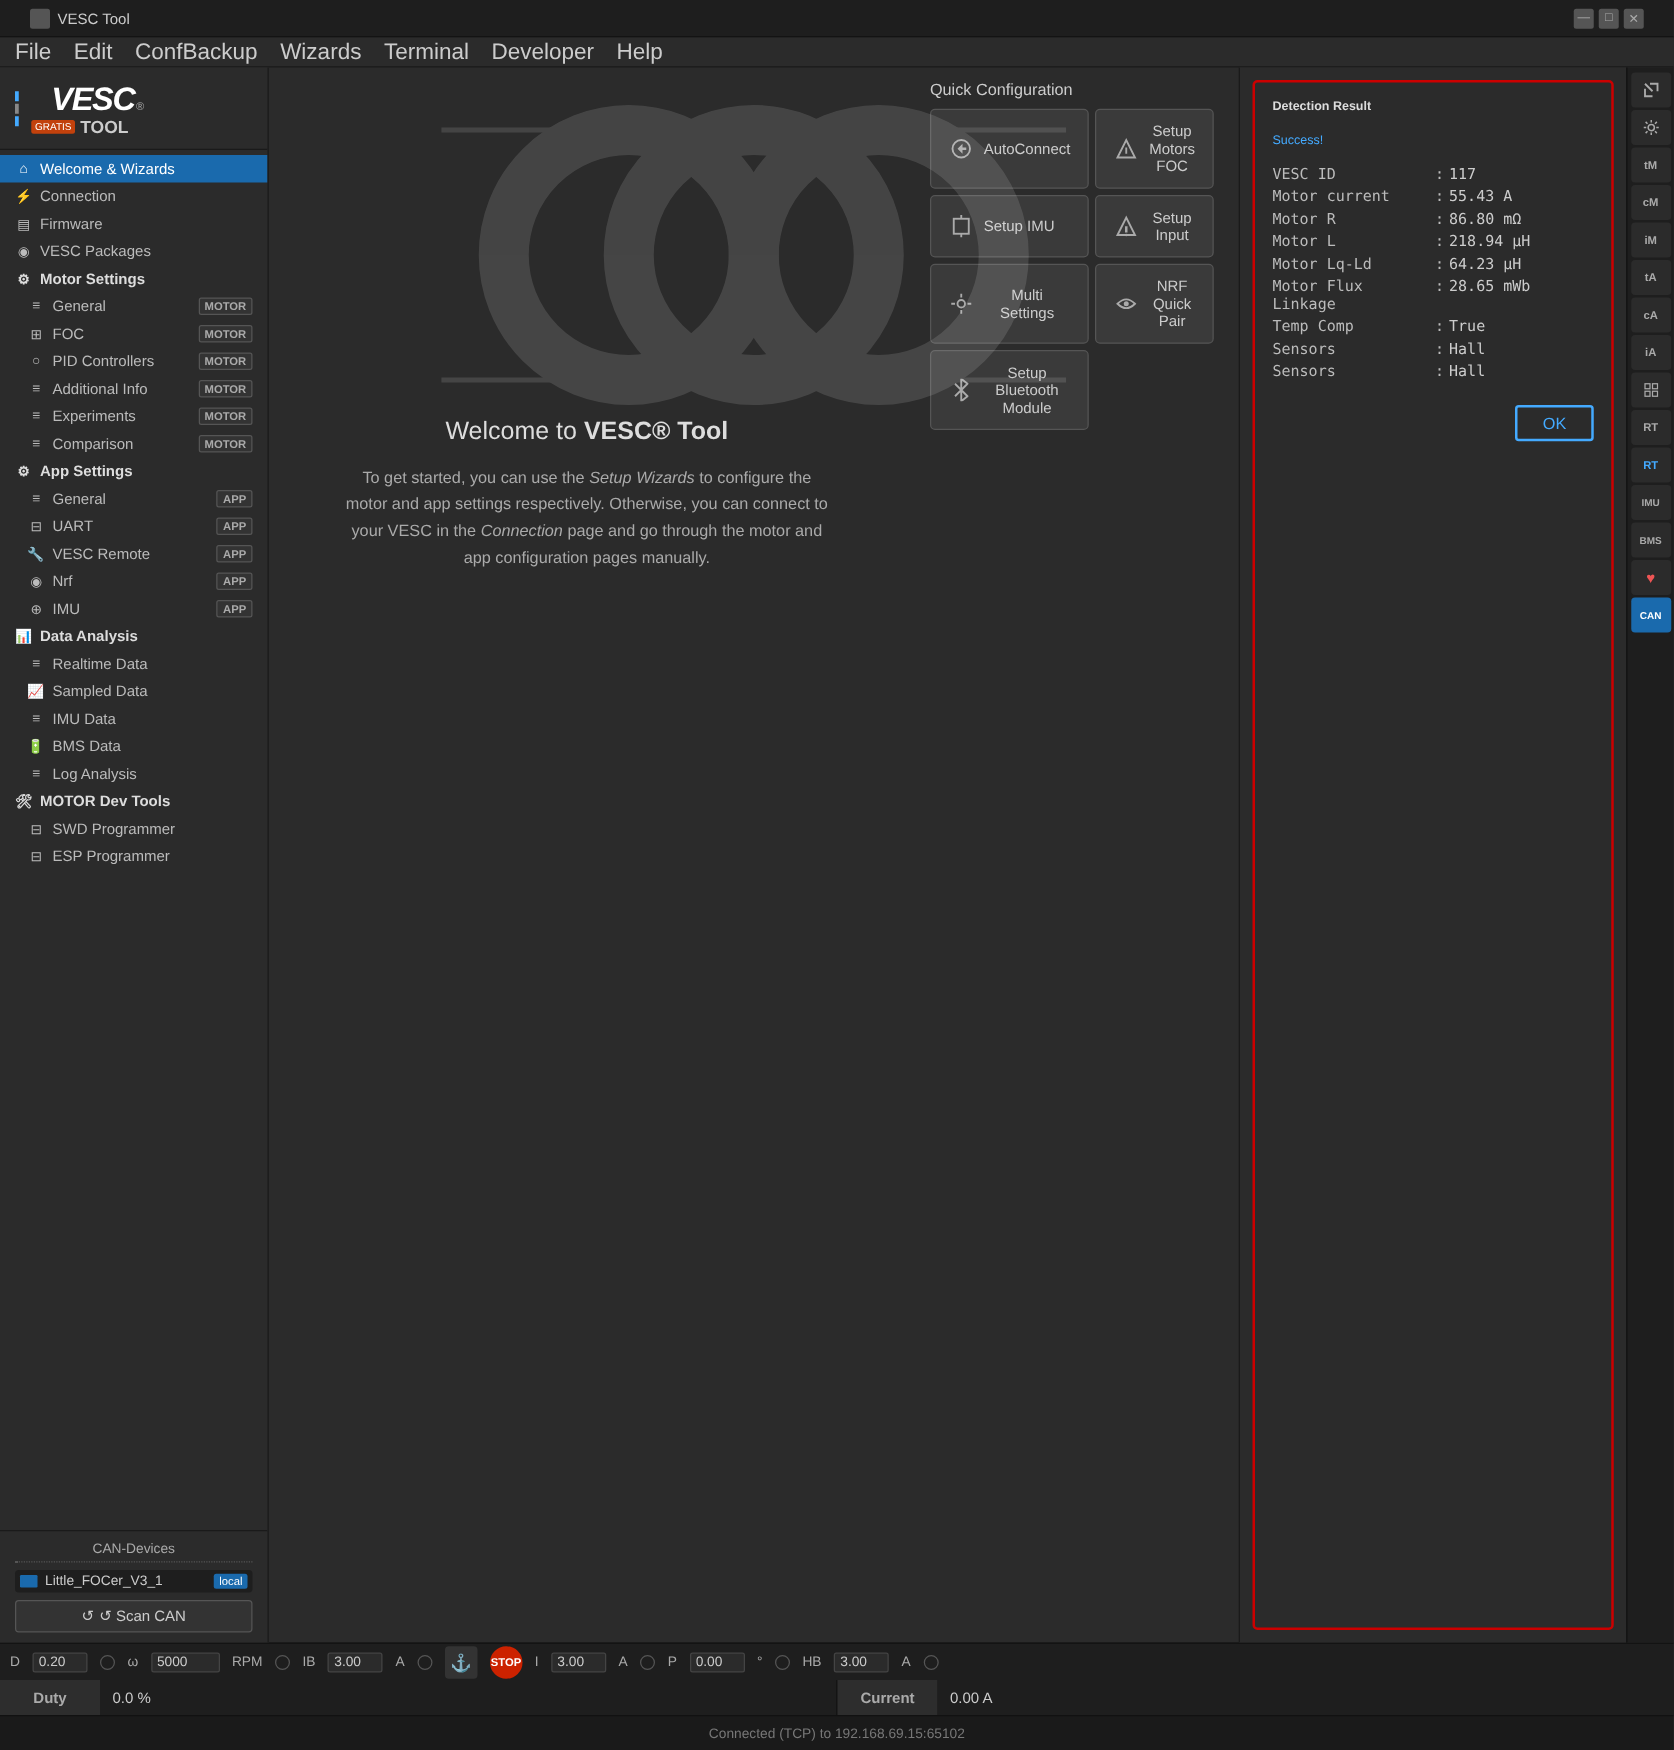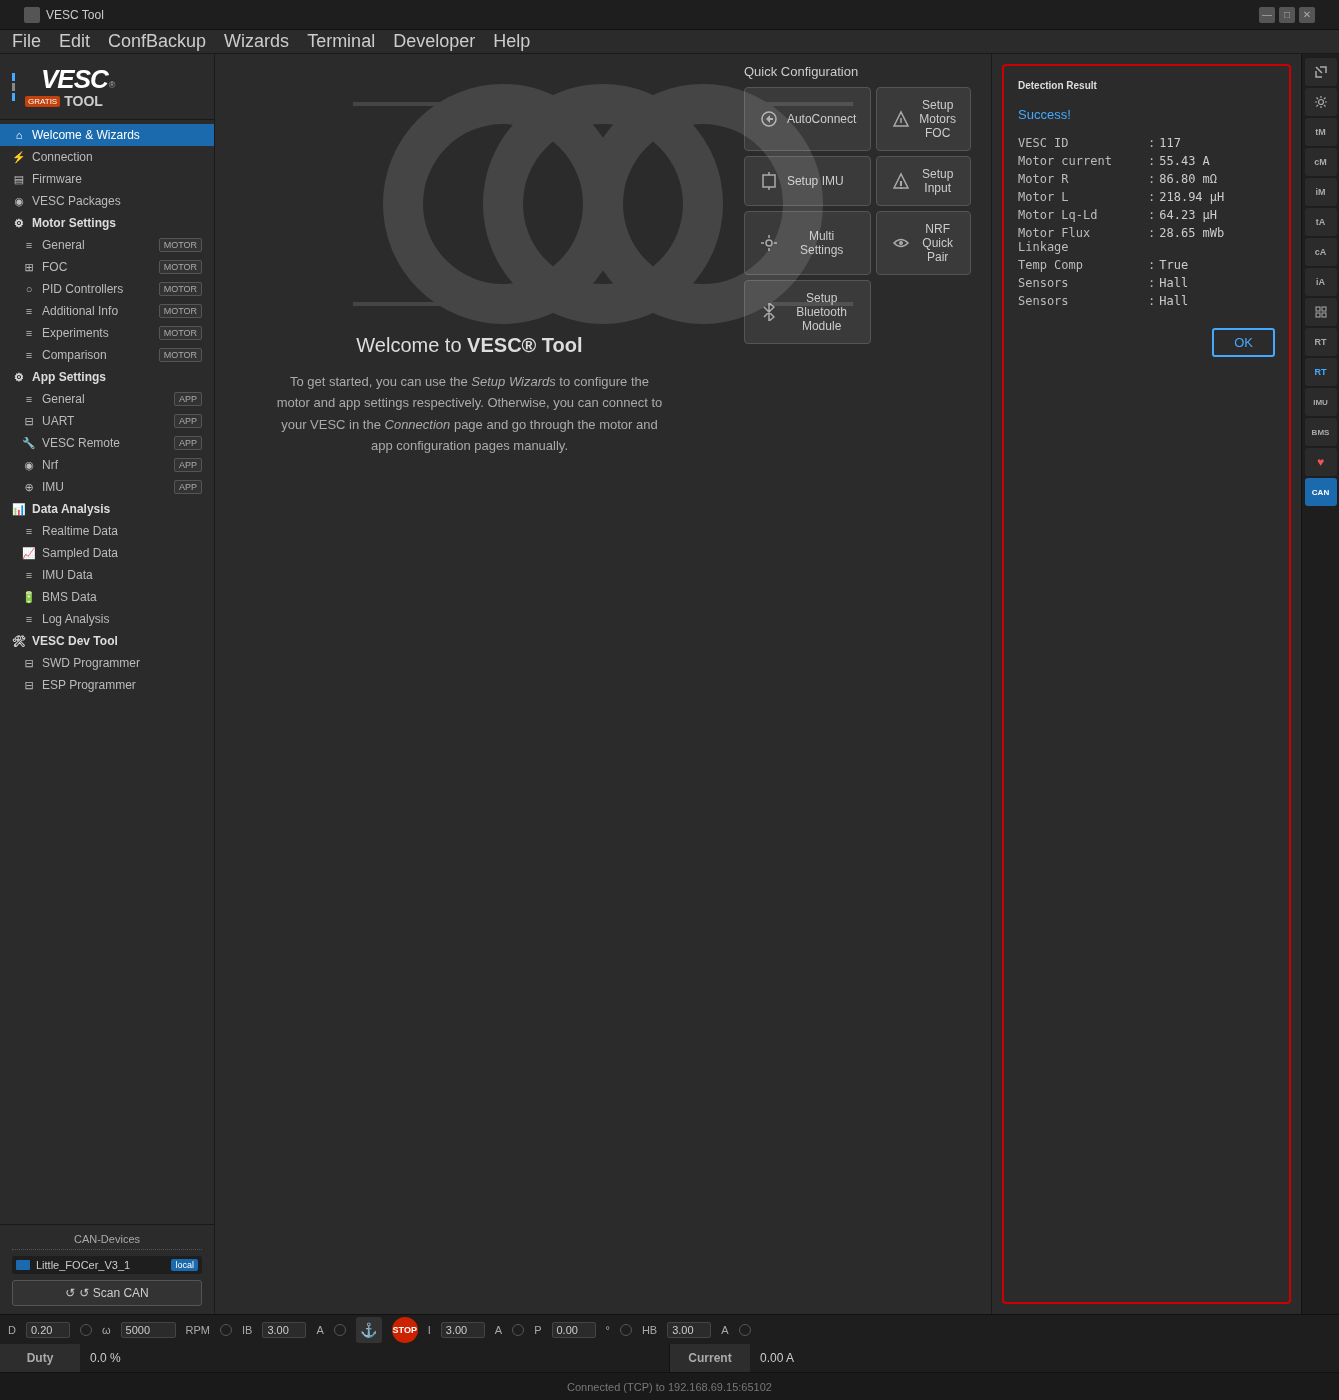--- a/index.html
+++ b/index.html
@@ -18,37 +18,37 @@
 
     
     .sidebar { width: 215px; background: #2b2b2b; border-right: 1px solid #1a1a1a; overflow-y: auto; flex-shrink: 0; }
     .sidebar-logo { padding: 10px 12px; border-bottom: 1px solid #1a1a1a; }
 
     .sidebar-section { padding: 4px 0; }
     .sidebar-item { display: flex; align-items: center; gap: 6px; padding: 4px 12px; cursor: pointer; color: #bbb; font-size: 12px; }
     .sidebar-item.active { background: #1a6aad; color: #fff; }
     .sidebar-item.header { font-weight: 700; color: #ddd; font-size: 12px; }
     .sidebar-item-icon { width: 14px; height: 14px; flex-shrink: 0; display: flex; align-items: center; justify-content: center; font-size: 11px; }
-    .sidebar-badge { background: #333; border: 1px solid #555; color: #aaa; font-size: 9px; padding: 1px 4px; border-radius: 2px; margin-left: auto; font-weight: 400; }
+    .sidebar-badge { background: #333; border: 1px solid #555; color: #aaa; font-size: 9px; padding: 1px 4px; border-radius: 2px; margin-left: auto; font-weight: 700; }
     .sidebar-badge.motor { background: #333; color: #aaa; }
     .sidebar-badge.app { background: #333; color: #aaa; }
     .can-devices-title { text-align: center; color: #aaa; font-size: 11px; margin-bottom: 6px; border-bottom: 1px dotted #555; padding-bottom: 4px; }
     .can-device-item { display: flex; align-items: center; gap: 6px; padding: 3px 4px; background: #1e1e1e; border-radius: 3px; margin-bottom: 3px; }
     .can-device-icon { width: 14px; height: 10px; background: #1a6aad; border-radius: 1px; display: flex; align-items: center; justify-content: center; }
     .can-device-name { color: #ccc; font-size: 11px; flex: 1; }
     .can-device-badge { background: #1a6aad; color: #fff; font-size: 9px; padding: 1px 4px; border-radius: 2px; }
     .scan-can-btn { width: 100%; background: #333; border: 1px solid #555; color: #ccc; padding: 5px; border-radius: 3px; cursor: pointer; font-size: 12px; display: flex; align-items: center; justify-content: center; gap: 4px; margin-top: 6px; }
     .quick-btn { background: #3a3a3a; border: 1px solid #555; color: #ccc; padding: 10px 14px; border-radius: 4px; cursor: pointer; display: flex; align-items: center; gap: 8px; font-size: 12px; }
     .quick-btn-icon { width: 20px; height: 20px; flex-shrink: 0; display: flex; align-items: center; justify-content: center; font-size: 14px; }
 
     
     .right-panel { width: 310px; background: #2b2b2b; border-left: 1px solid #1a1a1a; display: flex; flex-direction: column; flex-shrink: 0; }
     .detection-result-box { margin: 10px; border: 2px solid #c00; border-radius: 4px; padding: 14px; background: #2b2b2b; flex: 1; }
     .detection-title { color: #ddd; font-size: 10px; font-weight: 700; margin-bottom: 16px; }
-    .detection-success { color: #4af; font-size: 13px; margin-bottom: 14px; }
+    .detection-success { color: #4af; font-size: 10px; margin-bottom: 14px; }
     .detection-row { display: flex; color: #bbb; font-size: 12px; margin-bottom: 4px; font-family: monospace; }
     .detection-key { width: 130px; flex-shrink: 0; }
     .detection-colon { margin-right: 4px; }
     .detection-val { color: #ccc; }
     .detection-ok-row { display: flex; justify-content: flex-end; margin-top: 20px; }
     .ok-btn { background: #2b2b2b; border: 2px solid #4af; color: #4af; padding: 5px 20px; border-radius: 3px; cursor: pointer; font-size: 13px; }
 
     
     .right-icon-bar { width: 38px; background: #1e1e1e; border-left: 1px solid #111; display: flex; flex-direction: column; align-items: center; padding: 4px 0; gap: 2px; }
     .right-icon-btn { width: 32px; height: 28px; background: #2b2b2b; border: none; color: #aaa; cursor: pointer; border-radius: 3px; display: flex; align-items: center; justify-content: center; font-size: 10px; font-weight: 700; }
@@ -217,21 +217,21 @@
         <span class="sidebar-item-icon">🔋</span>
         <span>BMS Data</span>
       </div>
       <div class="sidebar-item" style="padding-left: 22px;">
         <span class="sidebar-item-icon">≡</span>
         <span>Log Analysis</span>
       </div>
 
       <div class="sidebar-item header">
         <span class="sidebar-item-icon">🛠</span>
-        <span>VESC Dev Tool</span>
+        <span>MOTOR Dev Tools</span>
       </div>
       <div class="sidebar-item" style="padding-left: 22px;">
         <span class="sidebar-item-icon">⊟</span>
         <span>SWD Programmer</span>
       </div>
       <div class="sidebar-item" style="padding-left: 22px;">
         <span class="sidebar-item-icon">⊟</span>
         <span>ESP Programmer</span>
       </div>
     </div>

